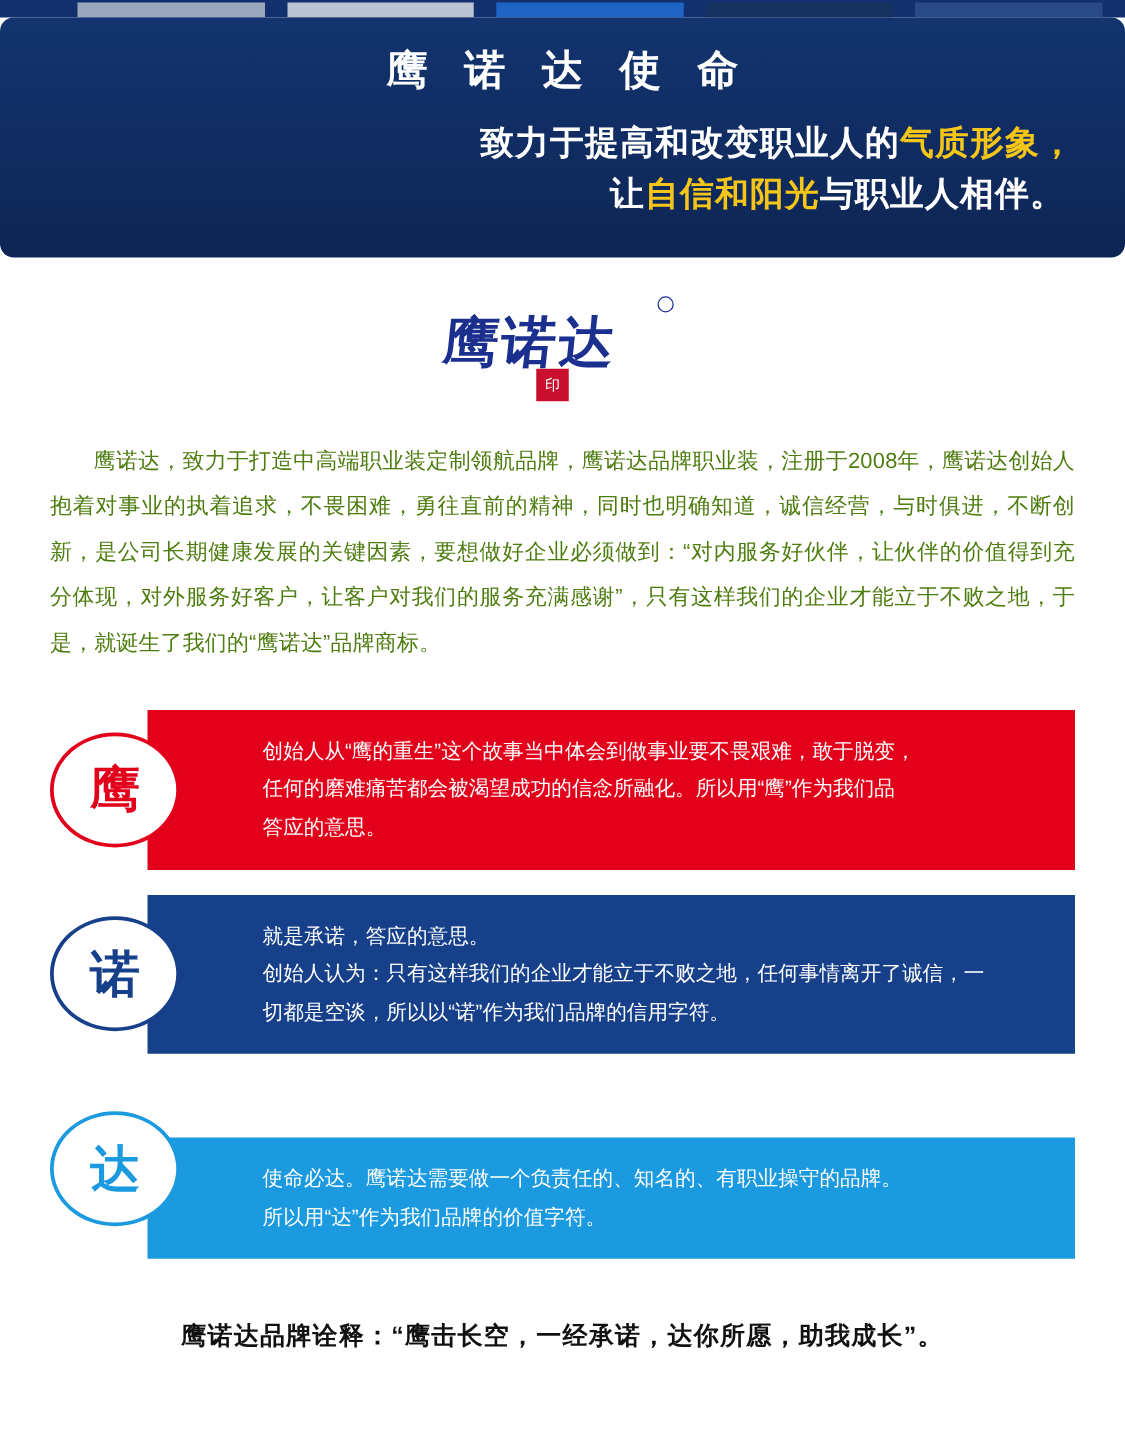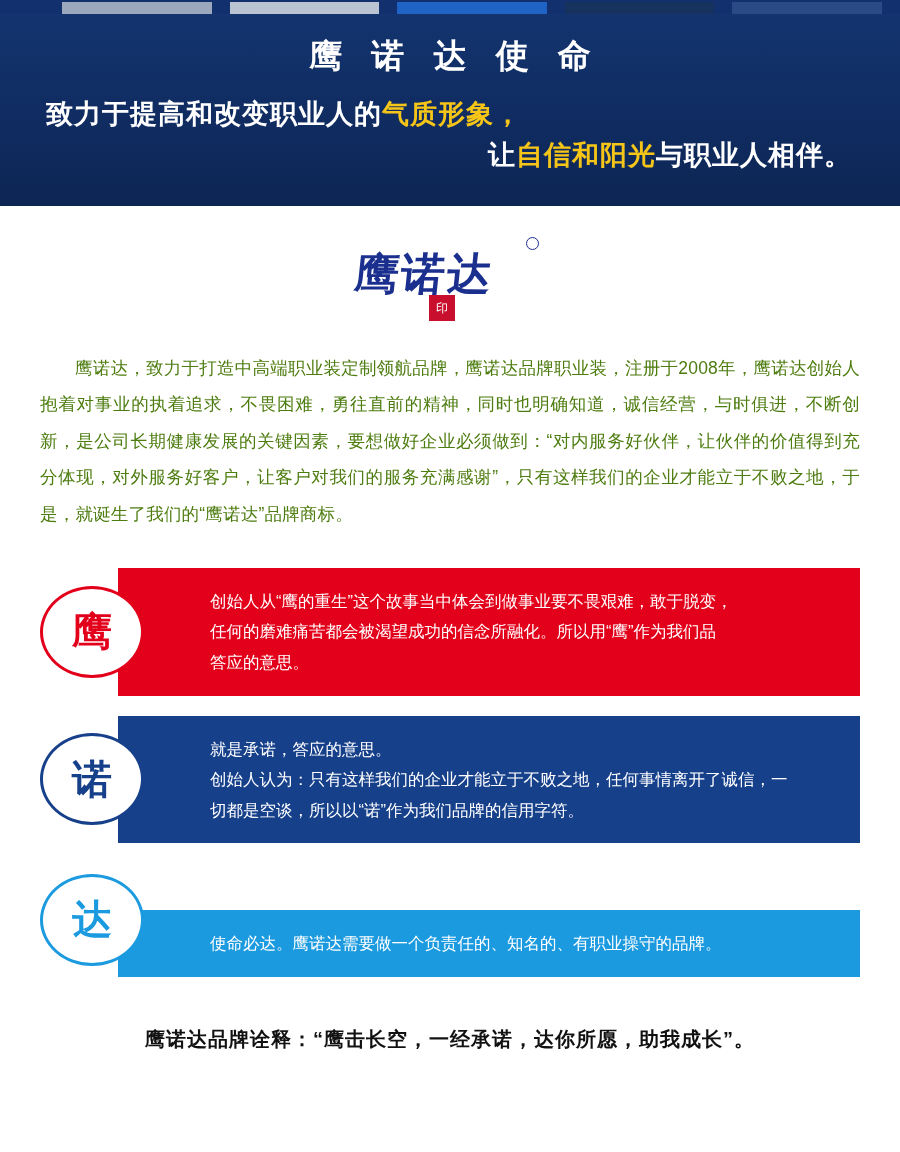--- a/index.html
+++ b/index.html
@@ -38,39 +38,40 @@
   .thumb.t5 { background: #2a4a86; }
 
   
   .hero {
     width: 900px;
     height: 192px;
     background: linear-gradient(180deg, #13346f 0%, #102c61 55%, #0d2553 100%);
     box-sizing: border-box;
     padding: 22px 40px 0 40px;
     position: relative;
+    border-radius: 11px;
   }
   .hero-title {
     text-align: center;
     color: #ffffff;
     font-size: 33px;
     font-weight: bold;
     letter-spacing: 10px;
     text-indent: 10px;
     line-height: 1.2;
     margin-bottom: 18px;
   }
   .hero-line {
     color: #ffffff;
     font-size: 27px;
     font-weight: bold;
     line-height: 1.55;
     letter-spacing: 1px;
   }
-  .hero-line.l1 { text-align: left; padding-left: 6px; }
+  .hero-line.l1 { text-align: right; padding-left: 6px; }
   .hero-line.l2 { text-align: right; padding-right: 8px; }
   .hl { color: #f5c518; }
 
   
   .logo-wrap {
     width: 900px;
     height: 120px;
     display: flex;
     align-items: center;
     justify-content: center;
@@ -249,18 +250,19 @@
       <div>切都是空谈，所以以“诺”作为我们品牌的信用字符。</div>
     </div>
   </div>
 
   <div class="row r3">
     <div class="row-badge">
       <span>达</span>
     </div>
     <div class="row-body">
       <div>使命必达。鹰诺达需要做一个负责任的、知名的、有职业操守的品牌。</div>
+      <div>所以用“达”作为我们品牌的价值字符。</div>
     </div>
   </div>
 
 </div>
 
 <div class="slogan">鹰诺达品牌诠释：“鹰击长空，一经承诺，达你所愿，助我成长”。</div>
 
 </body></html>

